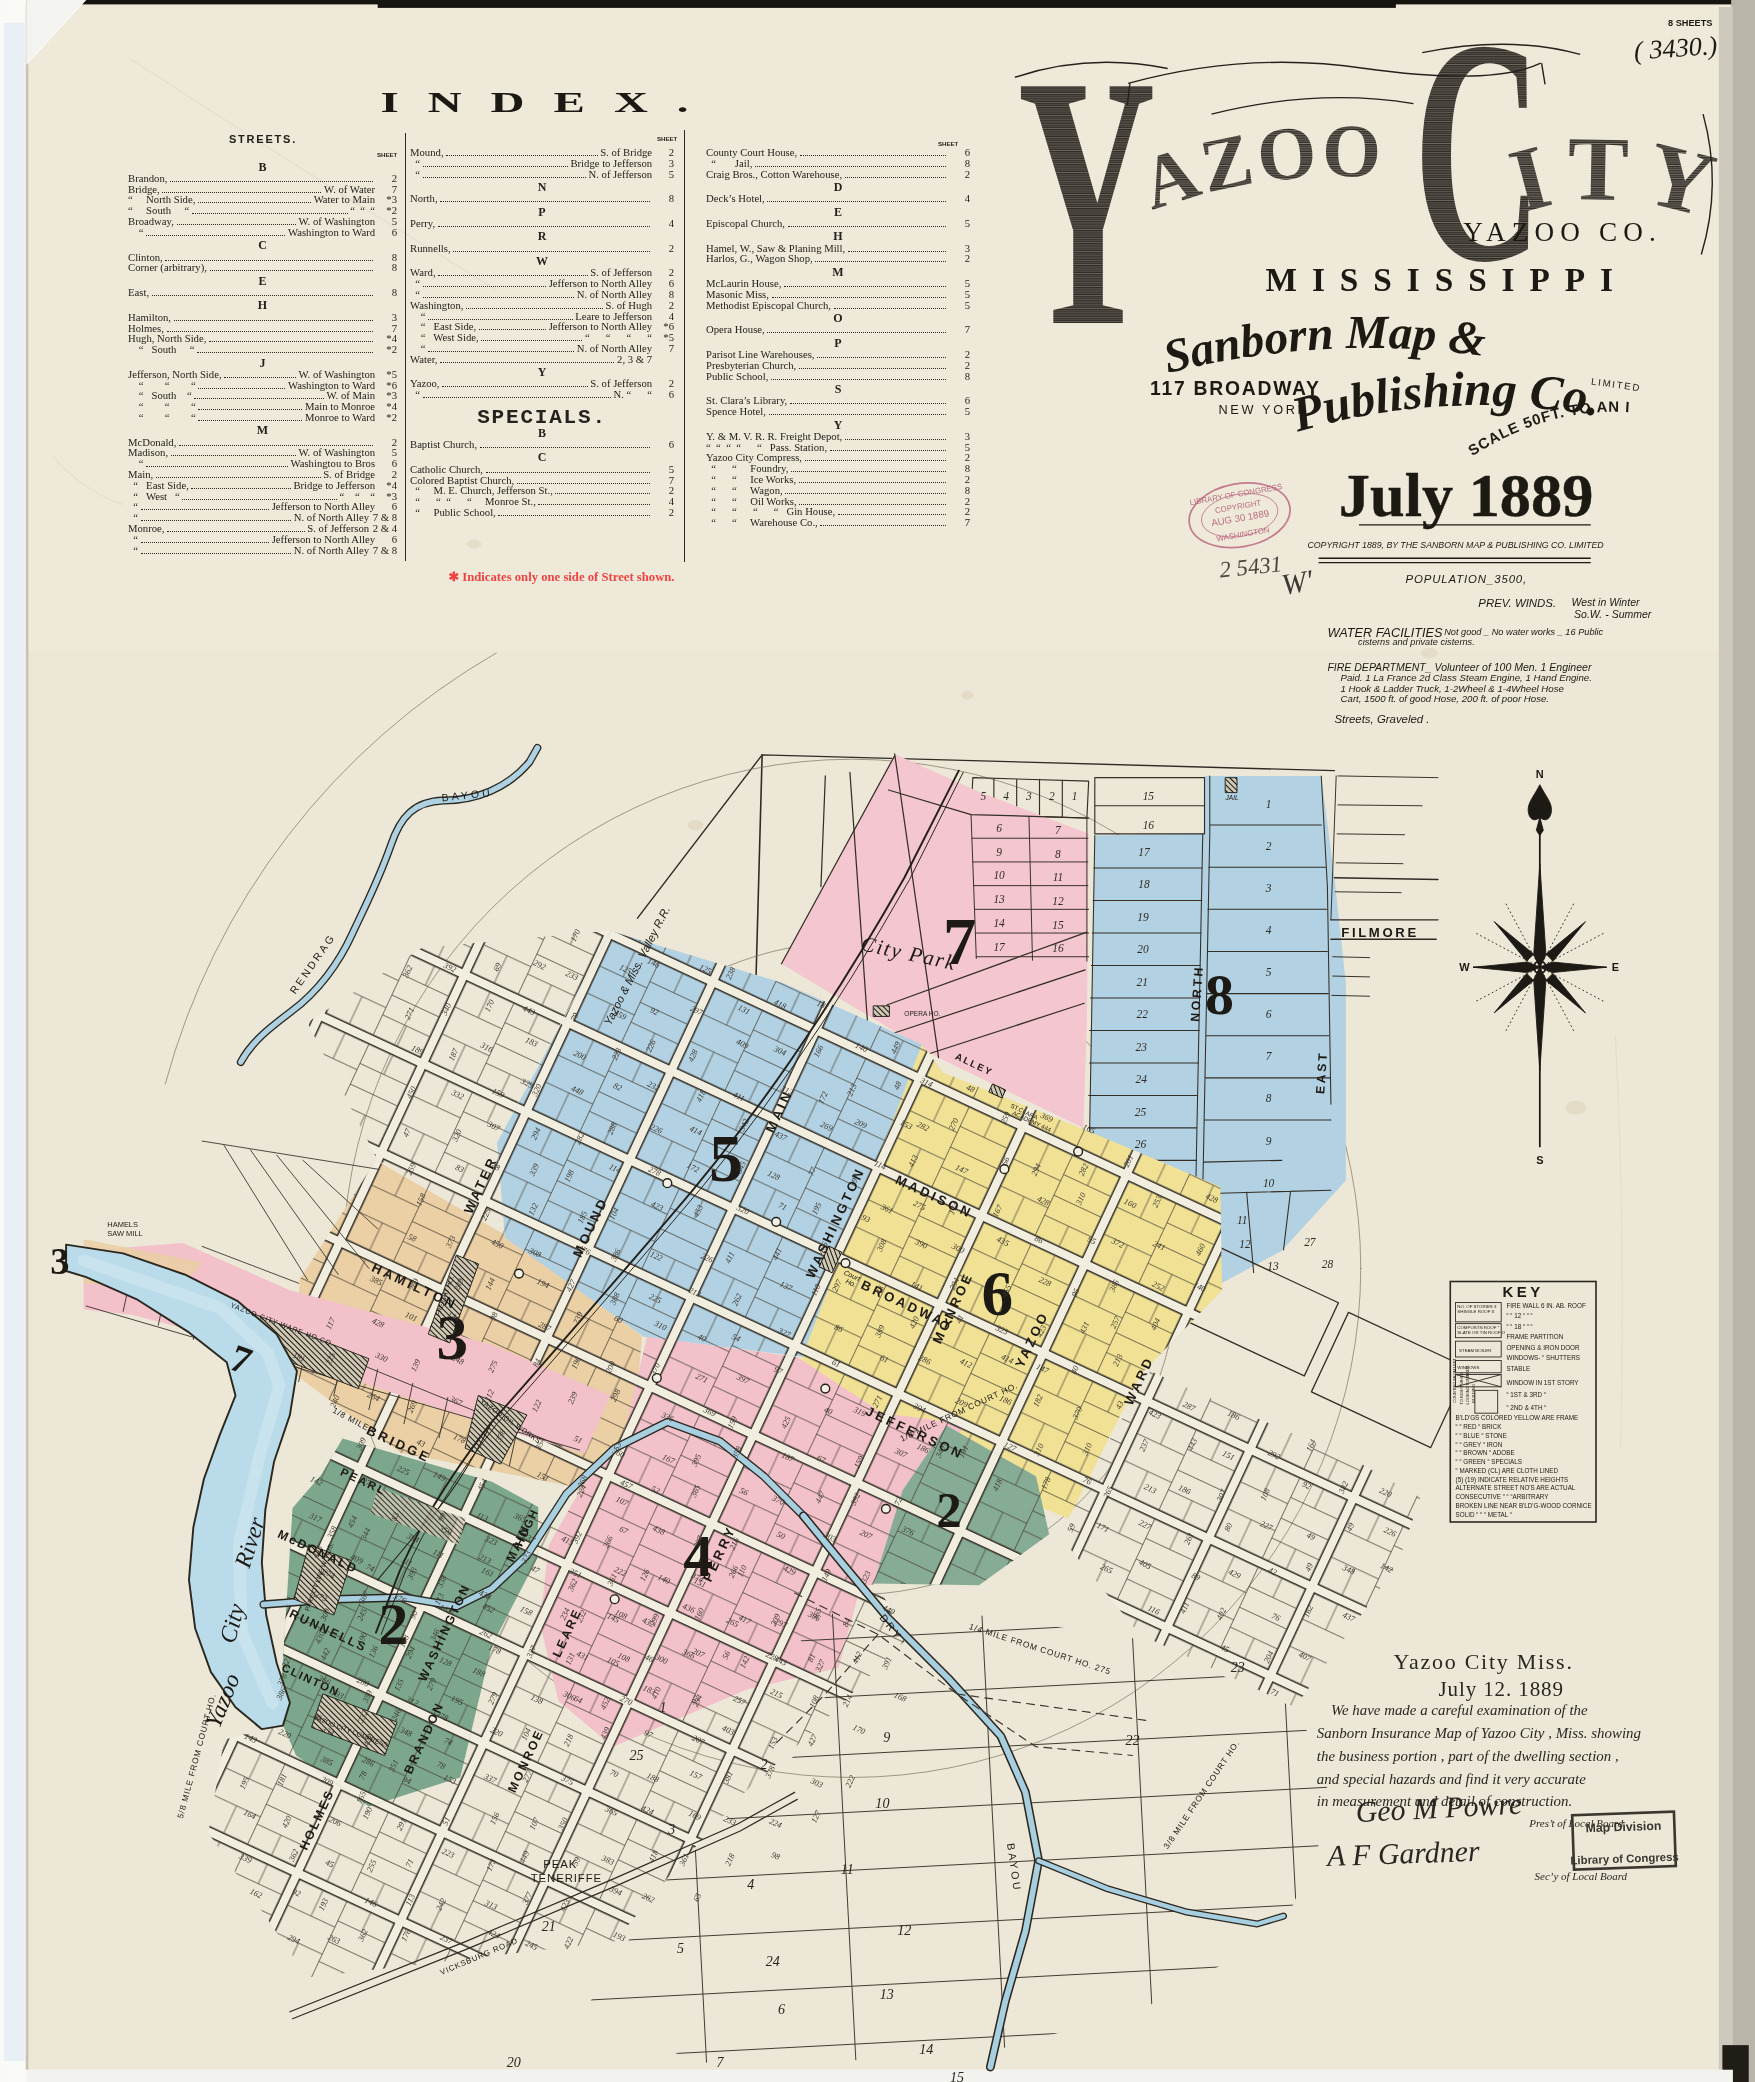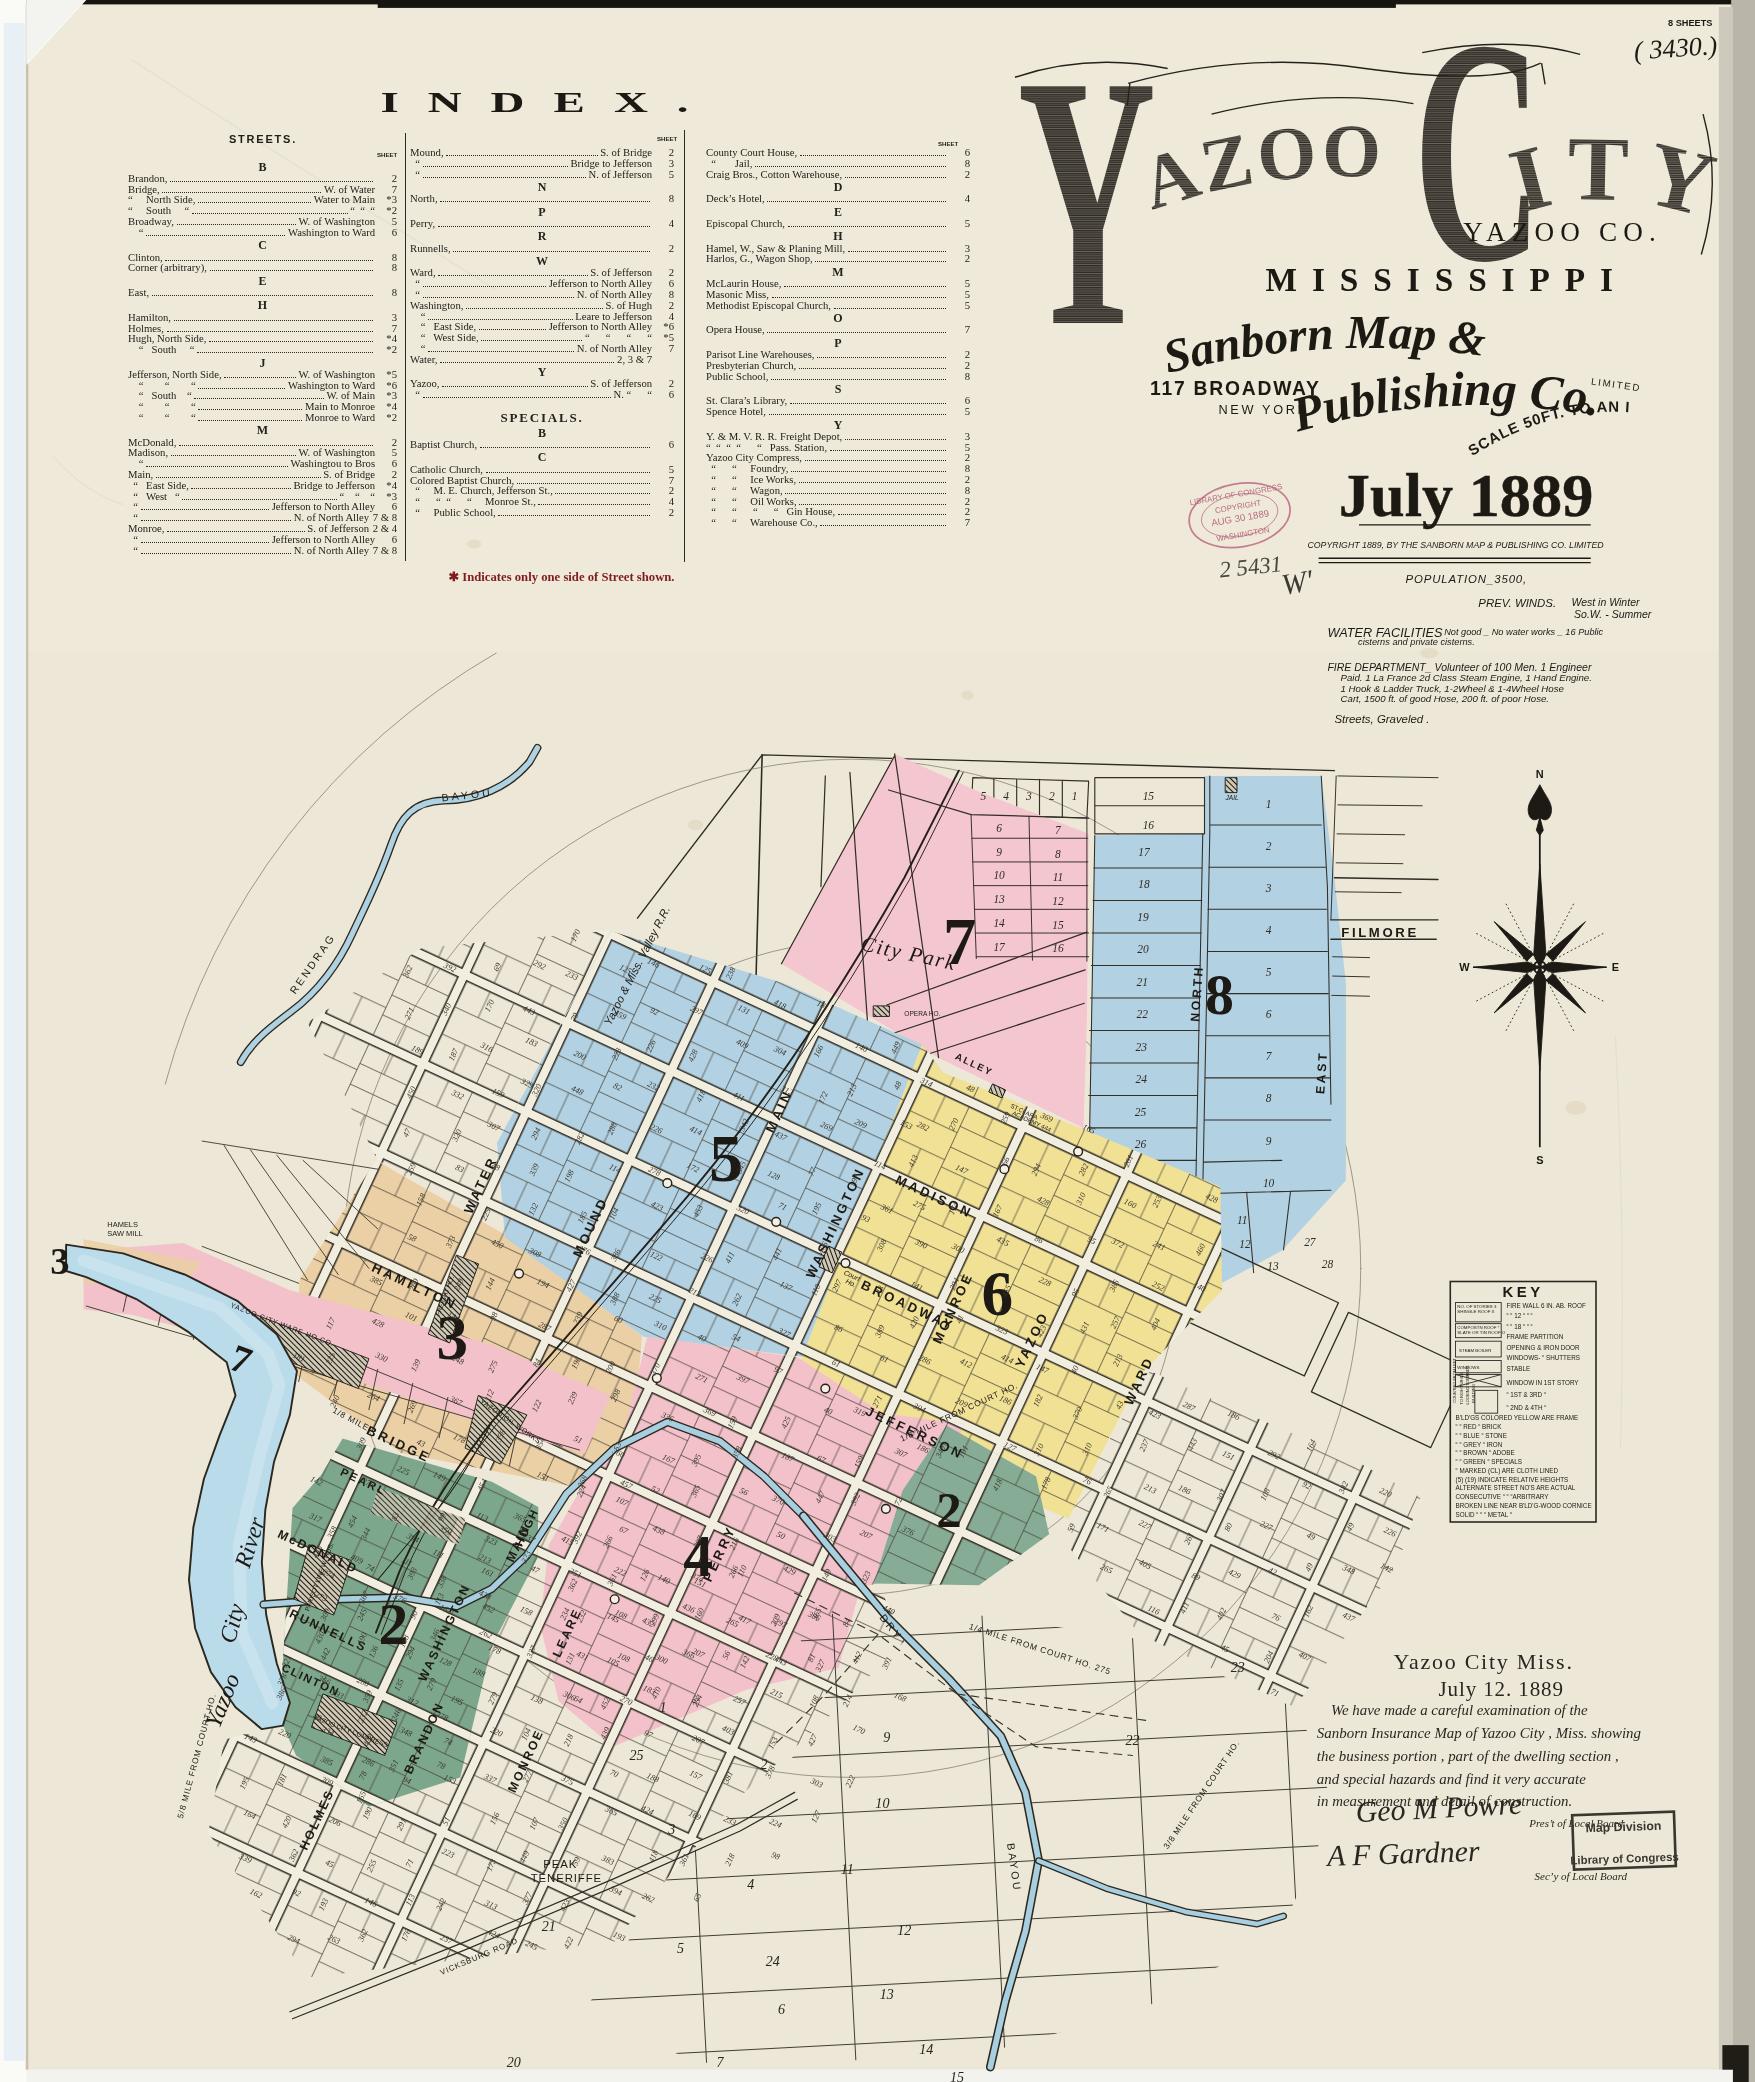--- a/index.html
+++ b/index.html
@@ -1444,21 +1444,21 @@
       <span class="ld"></span>
       <span class="lc">S. of Jefferson</span>
       <span class="sn">2</span>
     </div>
 <div class="row">
       <span class="nm"> “</span>
       <span class="ld"></span>
       <span class="lc">N. “  “</span>
       <span class="sn">6</span>
     </div>
-<div class="hd" style="font-family:Liberation Serif, serif;font-size:13px;letter-spacing:1.8px;margin:13px 0 4.4px 0">SPECIALS.</div>
+<div class="hd" style="font-family:Liberation Mono, monospace;font-size:21px;letter-spacing:1.8px;margin:13px 0 4.4px 0">SPECIALS.</div>
 <div class="hd">B</div>
 <div class="row">
       <span class="nm">Baptist Church,</span>
       <span class="ld"></span>
       <span class="sn">6</span>
     </div>
 <div class="hd">C</div>
 <div class="row">
       <span class="nm">Catholic Church,</span>
       <span class="ld"></span>
@@ -1615,14 +1615,14 @@
       <span class="ld"></span>
       <span class="sn">2</span>
     </div>
 <div class="row">
       <span class="nm"> “  “  Warehouse Co.,</span>
       <span class="ld"></span>
       <span class="sn">7</span>
     </div>
 </div>
 
-<div style="position:absolute;left:342px;top:569px;width:439px;text-align:center;font-family:'Liberation Serif',serif;font-weight:bold;font-size:12.7px;color:#7f1d1d">✱ Indicates only one side of Street shown.</div>
+<div style="position:absolute;left:342px;top:569px;width:439px;text-align:center;font-family:'Liberation Serif',serif;font-weight:bold;font-size:12.7px;color:#ef4444">✱ Indicates only one side of Street shown.</div>
 
 
 </body></html>

